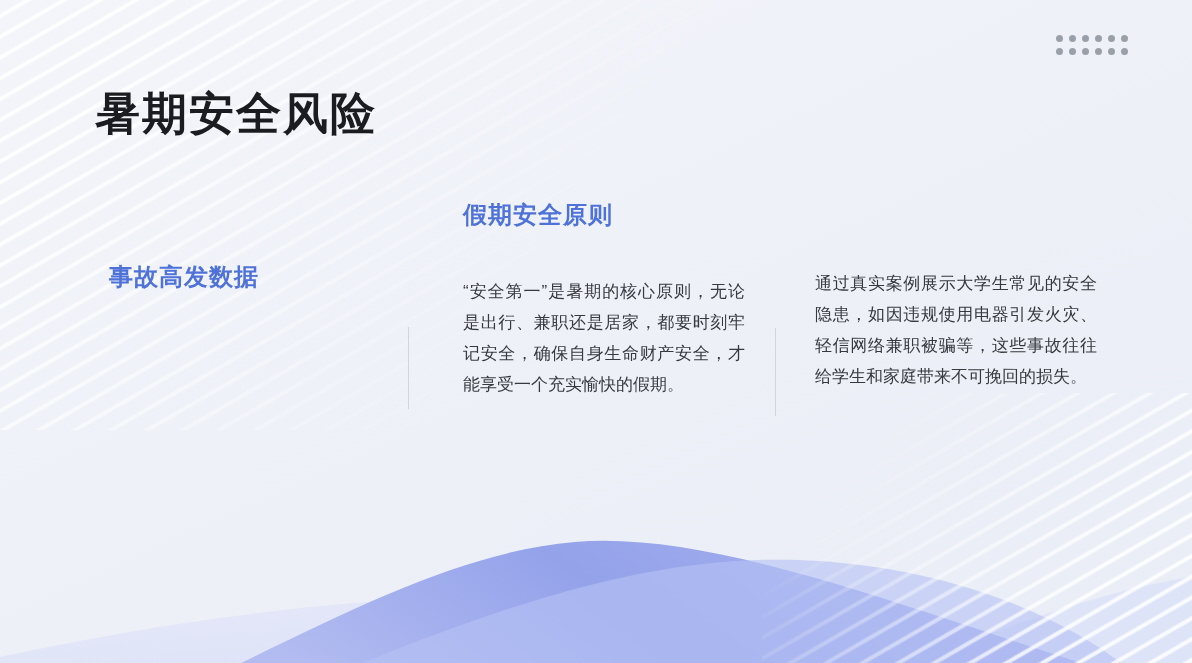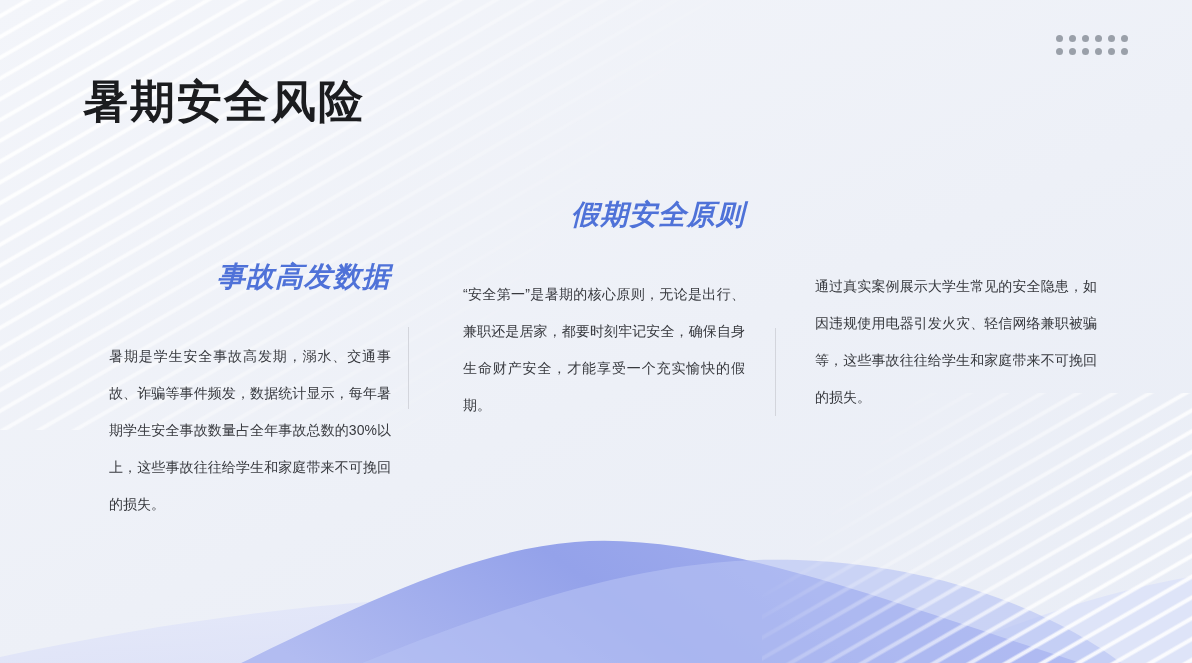--- a/index.html
+++ b/index.html
@@ -45,40 +45,39 @@
   .dots {
     position: absolute; top: 35px; right: 64px;
     display: grid;
     grid-template-columns: repeat(6, 7px);
     grid-gap: 6px 6px;
     z-index: 4;
   }
   .dot { width: 7px; height: 7px; border-radius: 50%; background: #9aa0a9; }
 
   .title {
-    position: absolute; left: 83px; top: 72px; margin: 0;
+    position: absolute; left: 83px; top: 72px; margin: 12px;
     font-size: 45px; font-weight: 700; letter-spacing: 2px;
     color: #1b1c1f; z-index: 4;
   }
 
   .col { position: absolute; width: 282px; z-index: 4; }
   .col-1 { left: 109px; top: 261px; }
   .col-2 { left: 463px; top: 199px; }
   .col-3 { left: 815px; top: 268px; }
 
   .col h2 {
     margin: 0 0 45px 0;
-    font-size: 28px; line-height: 32px; font-weight: 700;
-    letter-spacing: 1px; text-align: right;
+    font-size: 24px; line-height: 32px; font-weight: 700;
+    letter-spacing: 1px; text-align: left;
     color: #4f72d8;
-    font-style: italic;
   }
   .col p {
     margin: 0;
-    font-size: 14px; line-height: 37px;
+    font-size: 17px; line-height: 31px;
     color: #37393e;
     text-align: justify;
   }
 
   .divider { position: absolute; width: 1px; background: #d3d5dc; z-index: 3; }
   .divider-1 { left: 408px; top: 327px; height: 82px; }
   .divider-2 { left: 775px; top: 328px; height: 88px; }
 </style>
 </head>
 <body>
@@ -119,21 +118,20 @@
     <span class="dot"></span>
     <span class="dot"></span>
     <span class="dot"></span>
     <span class="dot"></span>
   </div>
 
   <h1 class="title">暑期安全风险</h1>
 
   <section class="col col-1">
     <h2>事故高发数据</h2>
-    <p>暑期是学生安全事故高发期，溺水、交通事故、诈骗等事件频发，数据统计显示，每年暑期学生安全事故数量占全年事故总数的30%以上，这些事故往往给学生和家庭带来不可挽回的损失。</p>
   </section>
 
   <section class="col col-2">
     <h2>假期安全原则</h2>
     <p>“安全第一”是暑期的核心原则，无论是出行、兼职还是居家，都要时刻牢记安全，确保自身生命财产安全，才能享受一个充实愉快的假期。</p>
   </section>
 
   <section class="col col-3">
     <p>通过真实案例展示大学生常见的安全隐患，如因违规使用电器引发火灾、轻信网络兼职被骗等，这些事故往往给学生和家庭带来不可挽回的损失。</p>
   </section>

